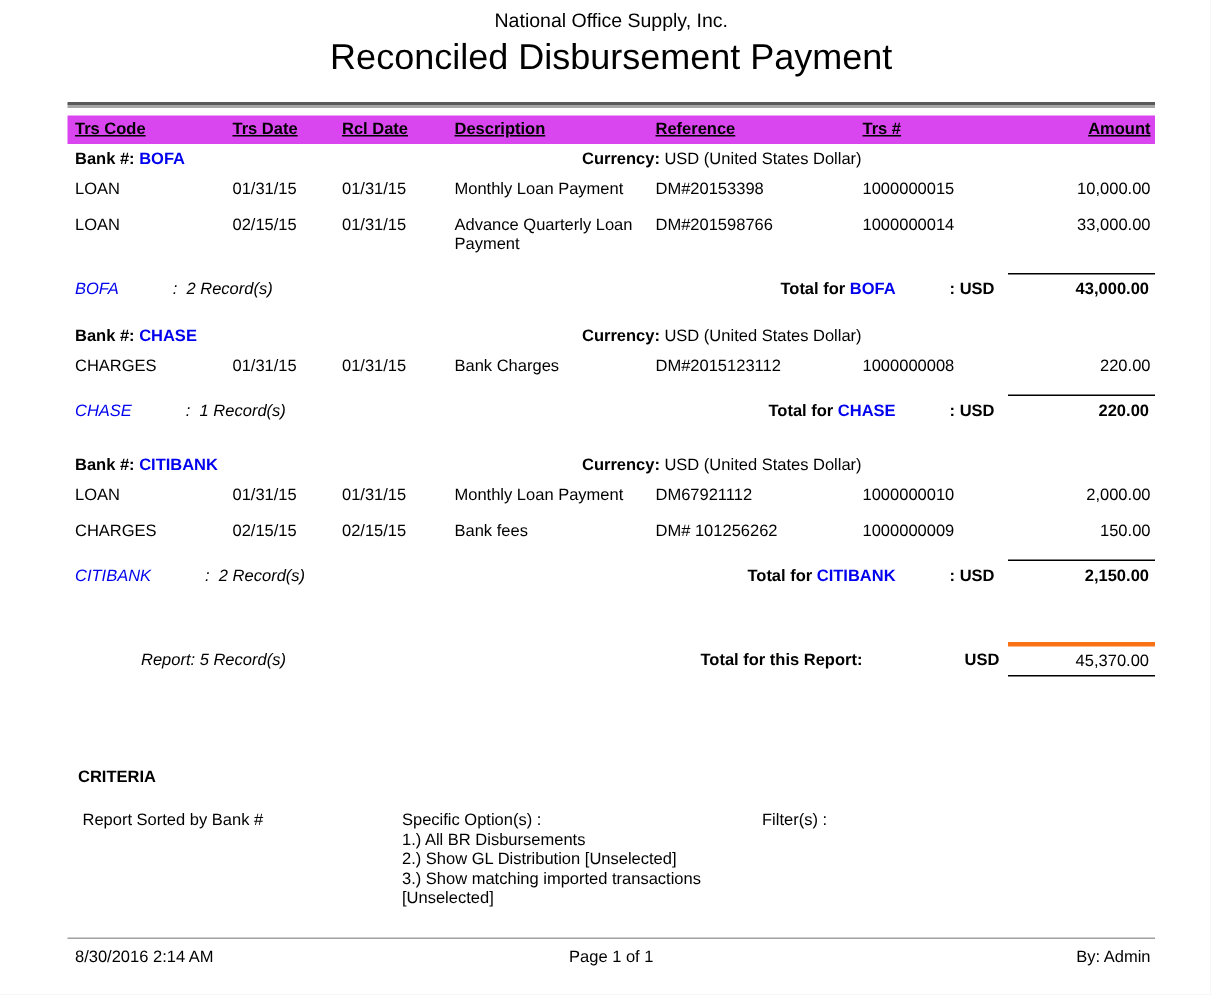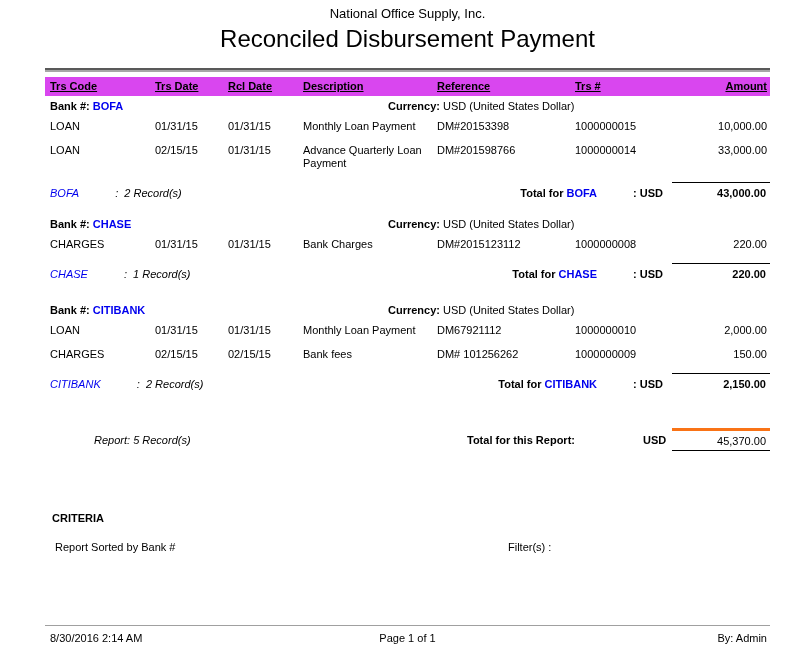--- a/index.html
+++ b/index.html
@@ -201,20 +201,26 @@
   <div class="content abs rpt-total">
     <span class="abs rt-records">Report: 5 Record(s)</span>
     <span class="abs rt-label">Total for this Report:</span>
     <span class="abs rt-cur">USD</span>
     <span class="abs rt-amount">45,370.00</span>
   </div>
 
   <div class="content abs criteria">
     <span class="abs crit-head">CRITERIA</span>
     <span class="abs crit-sort">Report Sorted by Bank #</span>
+    <div class="abs crit-options">
+      <div>Specific Option(s) :</div>
+      <div>1.) All BR Disbursements</div>
+      <div>2.) Show GL Distribution [Unselected]</div>
+      <div>3.) Show matching imported transactions [Unselected]</div>
+    </div>
     <span class="abs crit-filters">Filter(s) :</span>
   </div>
 
   <div class="content abs footer">
     <div class="abs foot-rule"></div>
     <span class="abs foot-date">8/30/2016 2:14 AM</span>
     <span class="abs foot-page">Page 1 of 1</span>
     <span class="abs foot-by">By: Admin</span>
   </div>
 

